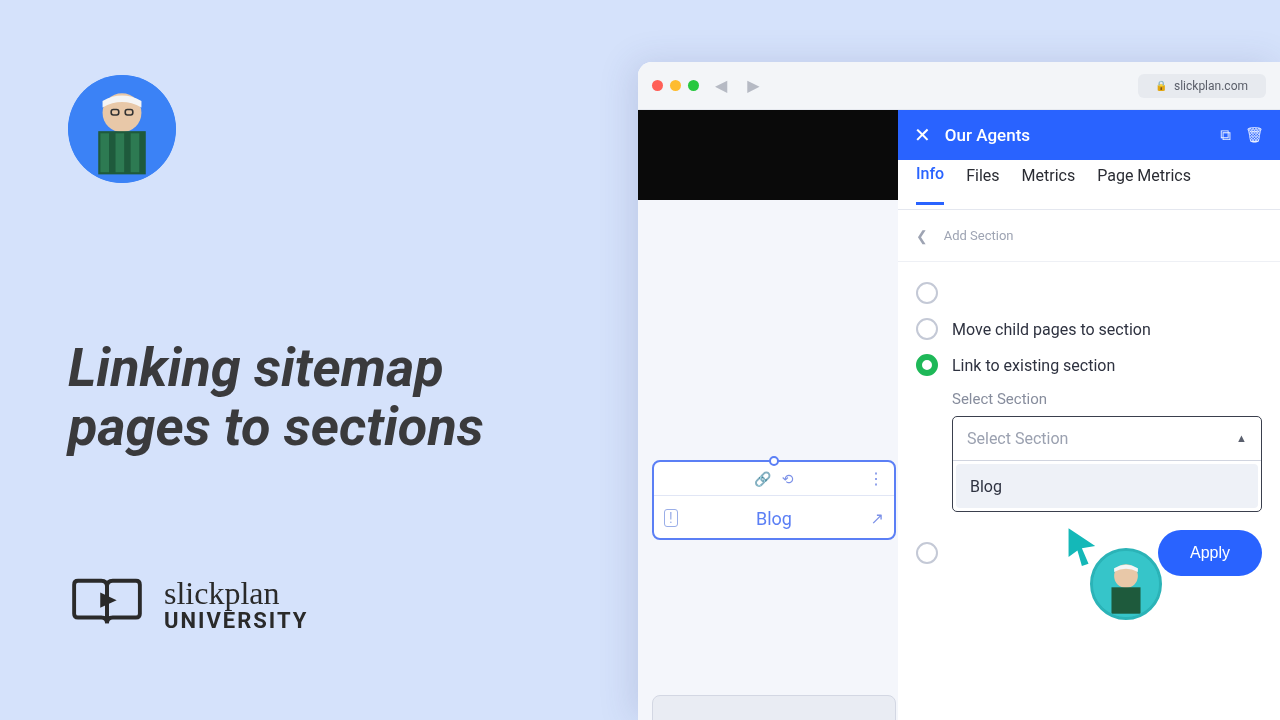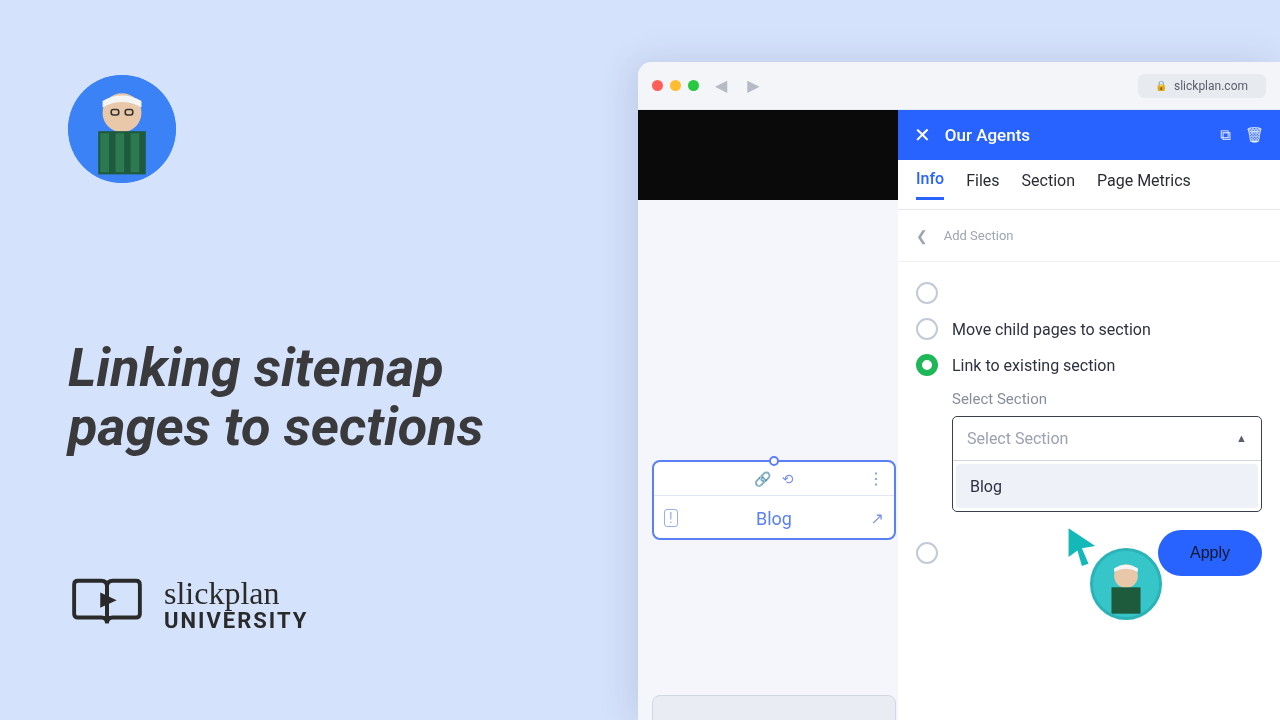--- a/index.html
+++ b/index.html
@@ -98,21 +98,21 @@
   display: flex; align-items: center; padding: 0 16px; gap: 14px; color: #fff;
 }
 .phead .x { font-size: 20px; font-weight: 300; }
 .phead .ptitle { font-size: 17px; font-weight: 500; }
 .phead .spacer { flex: 1; }
 .phead .ic { font-size: 15px; opacity: 0.9; }
 .ptabs {
   height: 50px; display: flex; align-items: center; gap: 22px;
   padding: 0 18px; border-bottom: 1px solid #e4e7ef;
 }
-.ptab { font-size: 16px; color: #2a2c33; padding-bottom: 9px; }
+.ptab { font-size: 16px; color: #2a2c33; padding-bottom: 19px; }
 .ptab.active { color: #2963ff; border-bottom: 3px solid #2963ff; font-weight: 500; }
 .psub {
   height: 52px; display: flex; align-items: center; gap: 16px;
   padding: 0 18px; border-bottom: 1px solid #eef0f5; color: #9ea4b3;
 }
 .psub .back { font-size: 14px; }
 .psub .label { font-size: 13px; }
 .pform { padding: 20px 18px; }
 .radio-row { display: flex; align-items: center; gap: 14px; margin-bottom: 14px; }
 .radio {
@@ -130,21 +130,21 @@
 }
 .select-head .caret { position: absolute; right: 14px; color: #5a5f6d; font-size: 11px; }
 .select-opt {
   height: 44px; display: flex; align-items: center; padding: 0 14px;
   background: #eef1f7; margin: 3px; border-radius: 4px;
   color: #2e3240; font-size: 16px;
 }
 .below-row { display:flex; align-items:center; gap:14px; margin-top:18px;}
 .apply {
   margin-left: auto; margin-right: 0; margin-top: 0;
-  background: #2963ff; color: #0f172a; border: none; border-radius: 24px;
+  background: #2963ff; color: #ffffff; border: none; border-radius: 24px;
   padding: 14px 32px; font-size: 16px; font-weight: 500;
 }
 .cursor {
   position: absolute; bottom: 150px; right: 180px;
   pointer-events: none;
 }
 .cursor svg { width: 34px; height: 40px; }
 .cursor-avatar {
   width: 72px; height: 72px; border-radius: 50%;
   background: #36c5c9; border: 3px solid #2bb3b7;
@@ -228,21 +228,21 @@
       <div class="phead">
         <span class="x">✕</span>
         <span class="ptitle">Our Agents</span>
         <span class="spacer"></span>
         <span class="ic">⧉</span>
         <span class="ic">🗑</span>
       </div>
       <div class="ptabs">
         <span class="ptab active">Info</span>
         <span class="ptab">Files</span>
-        <span class="ptab">Section</span>
+        <span class="ptab">Metrics</span>
         <span class="ptab">Page Metrics</span>
       </div>
       <div class="psub">
         <span class="back">❮</span>
         <span class="label">Add Section</span>
       </div>
       <div class="pform">
         <div class="radio-row">
           <div class="radio"></div>
         </div>

